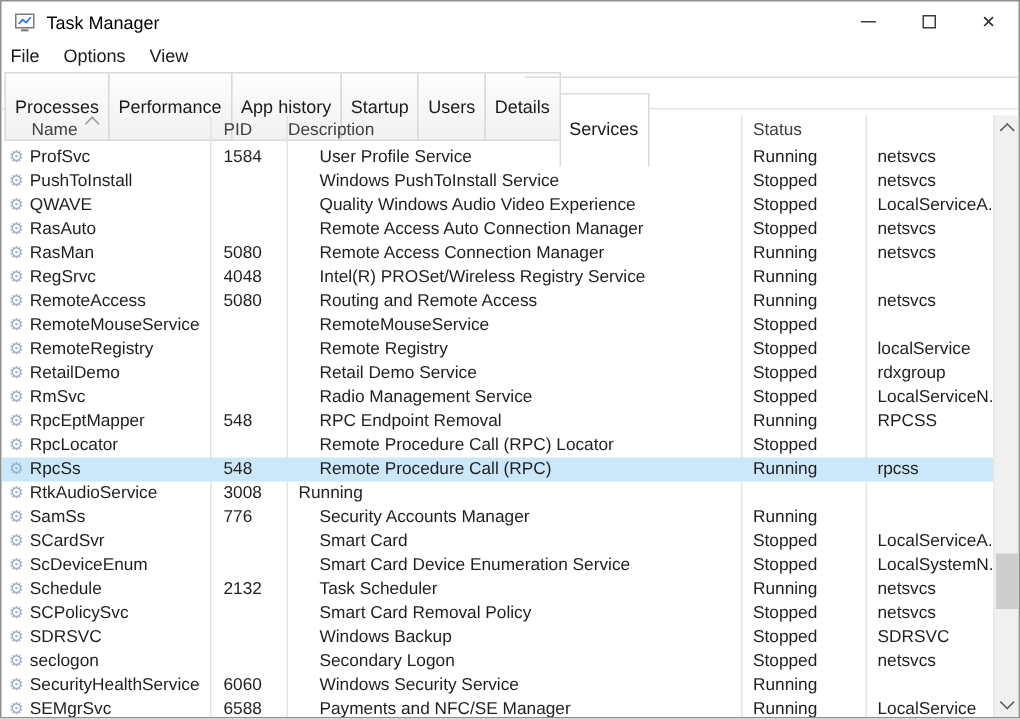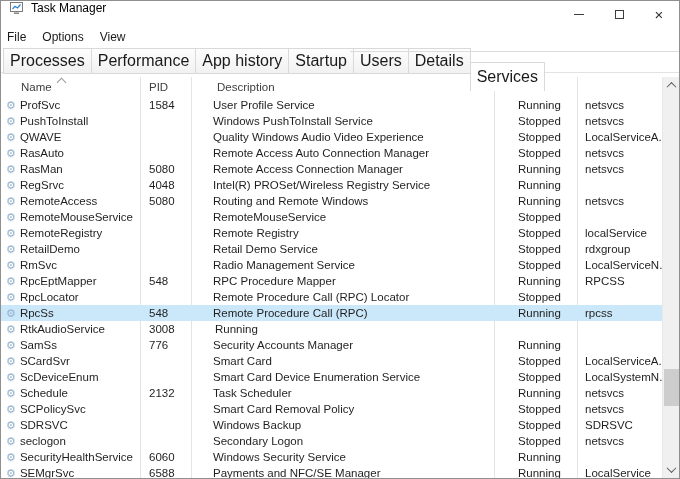--- a/index.html
+++ b/index.html
@@ -1,62 +1,62 @@
 <!DOCTYPE html>
 <html style="--selection_bg: #cbe8fb; --gear_icon: #94b0cd; --tab_border: #d9d9d9; --gridline: #e4e4e4; --scrollbar_track: #f0f0f0; --scrollbar_thumb: #cdcdcd;"><head>
 <meta charset="utf-8">
 <style>
   html,body{margin:0;padding:0;background:#e8e8e8;}
   body{width:680px;height:479px;font-family:"Liberation Sans",sans-serif;-webkit-font-smoothing:antialiased;}
   .window{position:relative;width:678px;height:477px;background:#fff;border:1px solid #8f8f8f;overflow:hidden;}
 
   
-  .titlebar{position:absolute;top:0;left:0;right:0;height:27px;display:flex;padding-left:8px;box-sizing:border-box;}
+  .titlebar{position:absolute;top:0;left:0;right:0;height:27px;display:flex;align-items:center;padding-left:8px;box-sizing:border-box;}
   .title-text{font-size:12px;color:#000;margin-left:7px;}
   .win-controls{position:absolute;top:0;right:0;height:27px;display:flex;}
   .win-btn{width:40px;height:27px;display:flex;align-items:center;justify-content:center;cursor:default;}
   .glyph-min{width:10px;height:1px;background:#3c3c3c;}
   .glyph-max{width:9px;height:9px;border:1px solid #3c3c3c;box-sizing:border-box;}
   .glyph-close{font-size:15px;line-height:15px;color:#2e2e2e;}
 
   
   .menubar{position:absolute;top:27px;left:0;right:0;height:18px;display:flex;align-items:center;gap:16px;padding-left:6px;font-size:12px;color:#1a1a1a;}
   .menu-item{cursor:default;}
 
   
   .tabstrip{position:absolute;top:45px;left:0;right:0;height:27px;padding-left:3px;display:flex;align-items:flex-start;border-bottom:1px solid #e3e3e3;box-sizing:border-box;}
   .tabline-right{position:absolute;top:5px;left:349px;right:0;height:1px;background:#dcdcdc;}
-  .tab{margin-top:2px;height:16px;line-height:16px;padding:4px 6px;font-size:16px;color:#1a1a1a;background:linear-gradient(#fdfdfd,#f1f1f1);border:1px solid #d9d9d9;margin-left:-1px;cursor:default;white-space:nowrap;}
+  .tab{margin-top:2px;height:16px;line-height:16px;padding:14px 6px;font-size:12px;color:#1a1a1a;background:linear-gradient(#fdfdfd,#f1f1f1);border:1px solid #d9d9d9;margin-left:-1px;cursor:default;white-space:nowrap;}
   .tab:first-child{margin-left:0;}
   .tab.selected{margin-top:16px;height:20px;line-height:19px;background:#fff;border-bottom:none;position:relative;z-index:2;}
 
   
   .vline{position:absolute;top:76px;height:401px;width:1px;background:#e4e4e4;}
   .v1{left:139px;} .v2{left:190px;} .v3{left:493px;} .v4{left:576px;}
 
   
   .listheader{position:absolute;top:76px;left:0;width:662px;height:20px;display:grid;grid-template-columns:139px 51px 303px 83px 1fr;font-size:11.5px;color:#404040;}
   .hcell{line-height:20px;position:relative;cursor:default;overflow:hidden;white-space:nowrap;}
   .h-name{padding-left:20px;}
   .h-pid{padding-left:9px;}
-  .h-desc{padding-left:14px;margin-left:12px;}
+  .h-desc{padding-left:1px;}
   .h-status{padding-left:8px;}
   .h-group{padding-left:8px;margin-top:36px;}
   .sort-asc{position:absolute;top:2px;left:57px;width:6px;height:6px;border-left:1px solid #9a9a9a;border-top:1px solid #9a9a9a;transform:rotate(45deg);}
 
   
   .rows{position:absolute;top:96px;left:0;width:662px;height:381px;overflow:hidden;}
   .row{display:grid;grid-template-columns:139px 51px 303px 83px 1fr;height:16px;font-size:11.5px;color:#1f1f1f;cursor:default;}
   .row.selected{background:var(--selection_bg,#cbe8fb);}
   .c{line-height:16px;overflow:hidden;white-space:nowrap;}
   .c.name{display:flex;align-items:center;padding-left:5px;}
   .gear{color:var(--gear_icon,#94b0cd);font-size:11px;line-height:11px;margin-right:4px;}
   .c.pid{padding-left:9px;}
   .c.desc{padding-left:22px;}
-  .c.status{padding-left:24px;}
+  .c.status{padding-left:8px;}
   .c.group{padding-left:8px;}
 
   
   .scrollbar{position:absolute;top:76px;right:0;width:17px;bottom:0;background:#f0f0f0;border-left:1px solid #e8e8e8;box-sizing:border-box;}
   .sb-btn{position:absolute;left:0;width:16px;height:17px;display:flex;align-items:center;justify-content:center;}
   .sb-up{top:0;} .sb-down{bottom:0;}
   .chev{width:6px;height:6px;border-left:1px solid #5a5a5a;border-top:1px solid #5a5a5a;}
   .chev.up{transform:rotate(45deg) translate(1px,1px);}
   .chev.down{transform:rotate(225deg) translate(1px,1px);}
   .sb-thumb{position:absolute;left:1px;top:292px;width:15px;height:37px;background:#cdcdcd;}
@@ -183,21 +183,21 @@
         <div class="c desc">Intel(R) PROSet/Wireless Registry Service</div>
         <div class="c status">Running</div>
         <div class="c group"></div>
       </div>
       <div class="row">
         <div class="c name">
           <span class="gear">⚙</span>
           <span>RemoteAccess</span>
         </div>
         <div class="c pid">5080</div>
-        <div class="c desc">Routing and Remote Windows</div>
+        <div class="c desc">Routing and Remote Access</div>
         <div class="c status">Running</div>
         <div class="c group">netsvcs</div>
       </div>
       <div class="row">
         <div class="c name">
           <span class="gear">⚙</span>
           <span>RemoteMouseService</span>
         </div>
         <div class="c pid"></div>
         <div class="c desc">RemoteMouseService</div>
@@ -233,21 +233,21 @@
         <div class="c desc">Radio Management Service</div>
         <div class="c status">Stopped</div>
         <div class="c group">LocalServiceN...</div>
       </div>
       <div class="row">
         <div class="c name">
           <span class="gear">⚙</span>
           <span>RpcEptMapper</span>
         </div>
         <div class="c pid">548</div>
-        <div class="c desc">RPC Procedure Mapper</div>
+        <div class="c desc">RPC Endpoint Removal</div>
         <div class="c status">Running</div>
         <div class="c group">RPCSS</div>
       </div>
       <div class="row">
         <div class="c name">
           <span class="gear">⚙</span>
           <span>RpcLocator</span>
         </div>
         <div class="c pid"></div>
         <div class="c desc">Remote Procedure Call (RPC) Locator</div>

